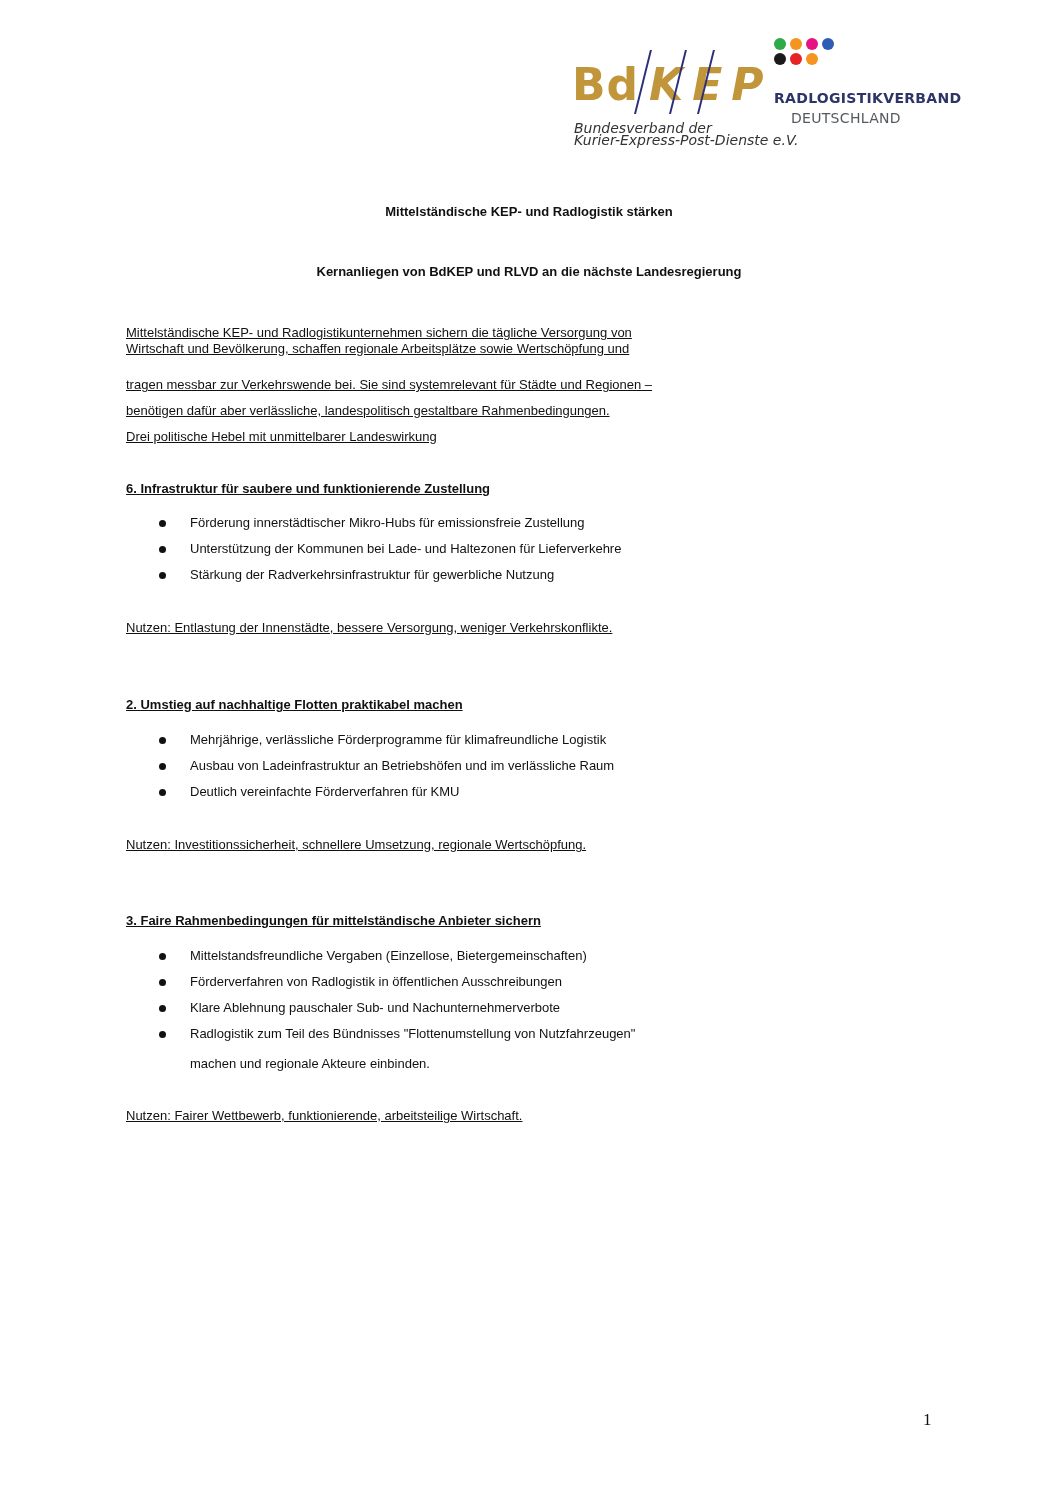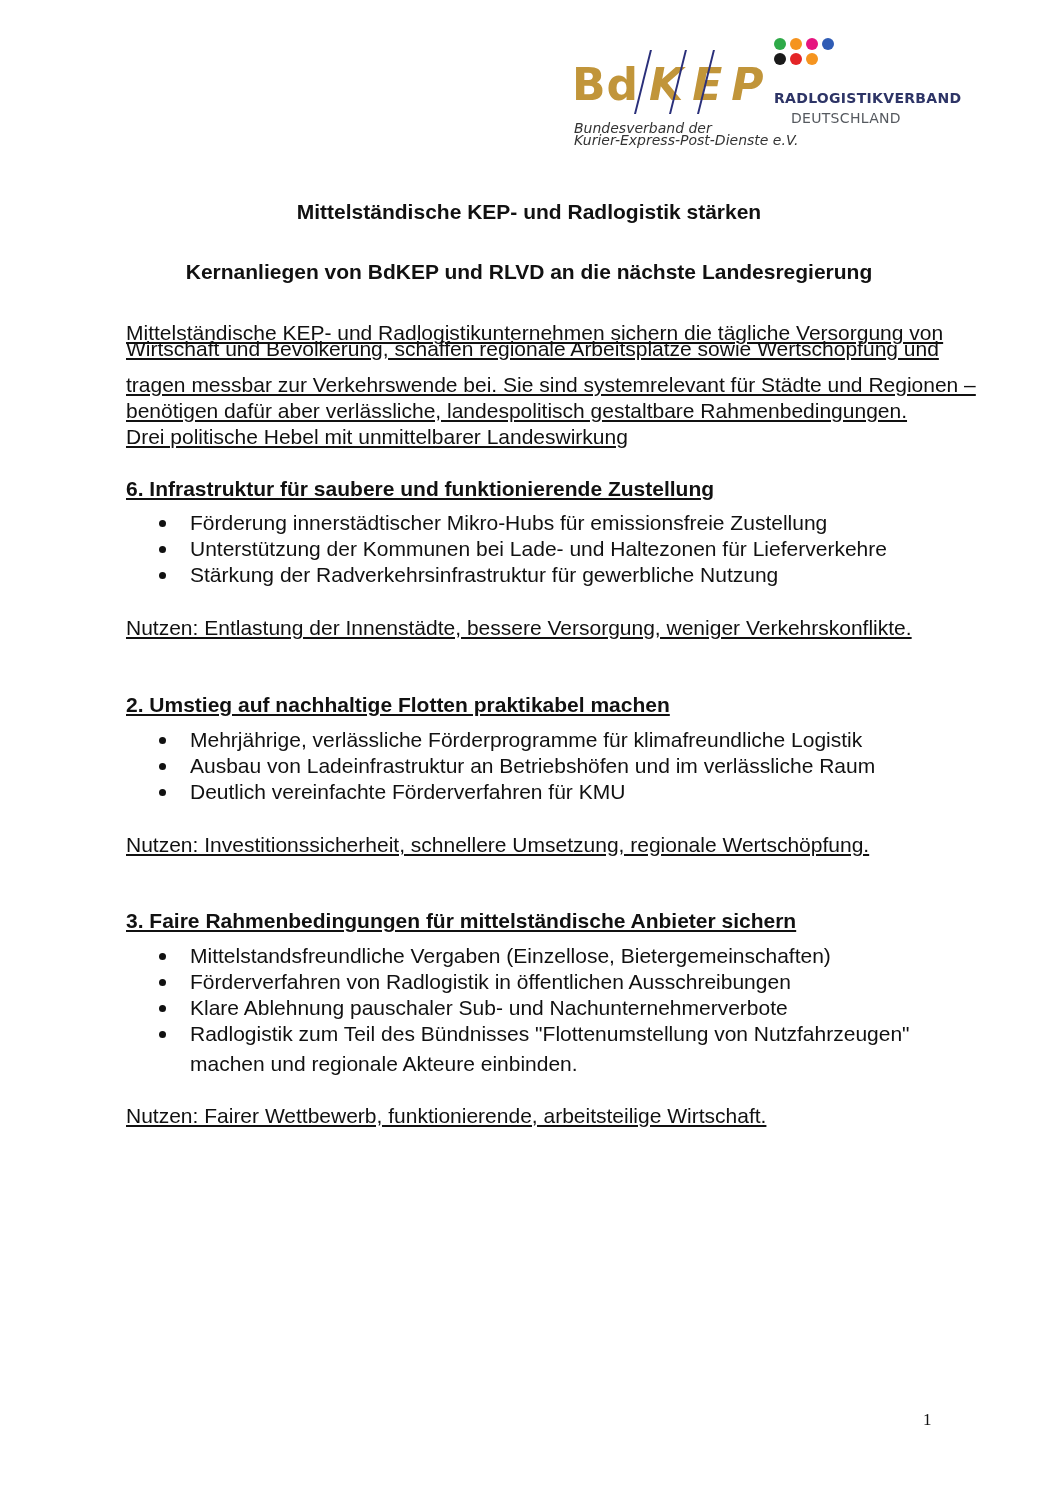--- a/index.html
+++ b/index.html
@@ -37,21 +37,21 @@
     .rlvd-name {
       position: absolute; left: 0; top: 52px; font-family: "DejaVu Sans", sans-serif;
       font-weight: bold; font-size: 14px; letter-spacing: 0.3px; color: #2d3466; white-space: nowrap;
     }
     .rlvd-country {
       position: absolute; left: 0; top: 72px; font-family: "DejaVu Sans", sans-serif;
       font-size: 14px; letter-spacing: 0.3px; color: #55595f; white-space: nowrap; margin-left: 17px;
     }
 
     
-    .t { position: absolute; white-space: nowrap; font-size: 21px; line-height: 26px; }
+    .t { position: absolute; white-space: nowrap; font-size: 13px; line-height: 26px; }
     .center { left: 0; width: 1058px; text-align: center; }
     .bold { font-weight: bold; }
     .para { left: 126px; text-decoration: underline; }
     .bullet-dot { position: absolute; width: 7px; height: 7px; border-radius: 50%; background: #111; }
     .bullet-text { left: 190px; }
     .pagenum { position: absolute; left: 923px; top: 1410px; font-family: "Liberation Serif", serif; font-size: 17px; }
   </style>
 </head>
 <body>
 

